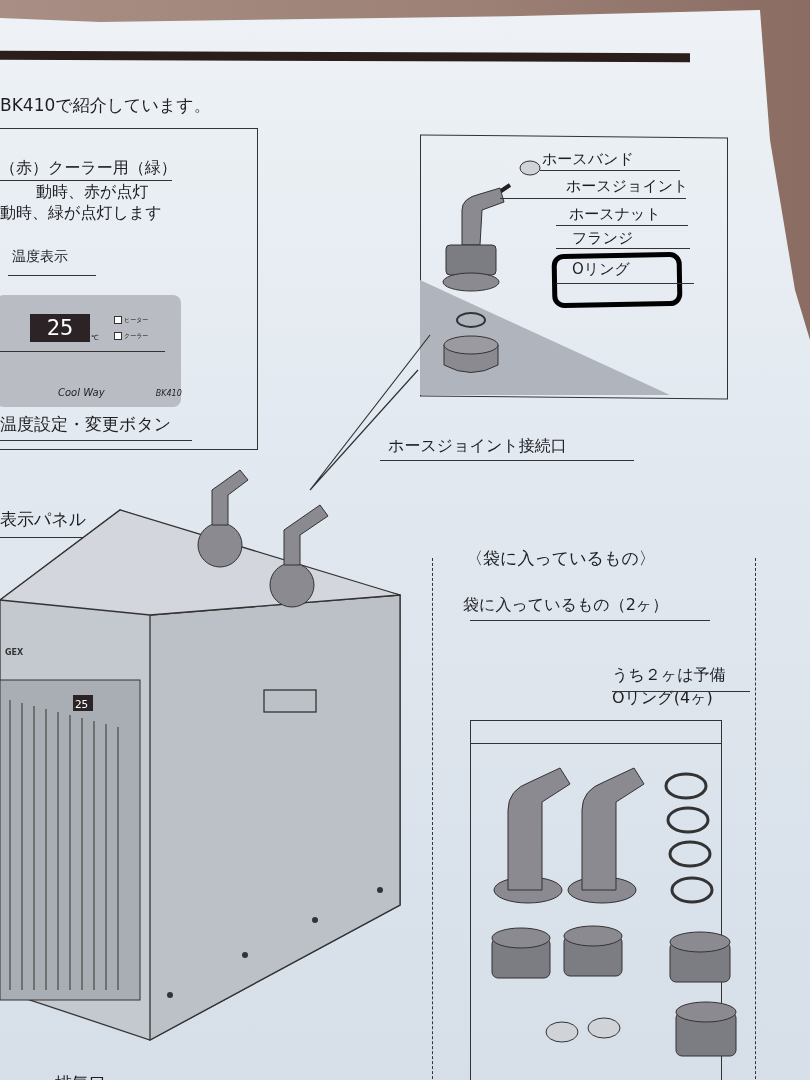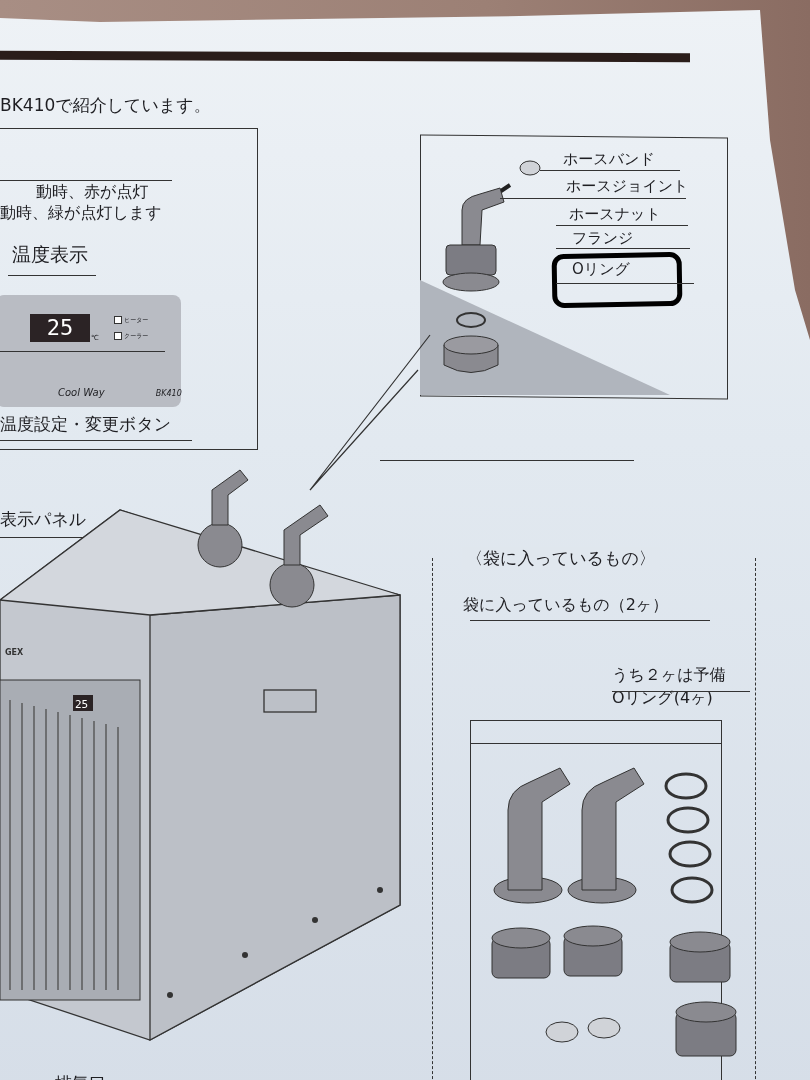--- a/index.html
+++ b/index.html
@@ -17,24 +17,25 @@
 </head>
 <body>
 
 <div class="table-bg"></div>
 <div class="paper">
   <div class="rule"></div>
 
   <div class="t" style="left:0;top:84px;font-size:17px;">BK410で紹介しています。</div>
 
   <div class="box" style="left:-2px;top:118px;width:258px;height:320px;"></div>
+  <div class="t" style="left:0;top:148px;font-size:16px;">（赤）クーラー用（緑）</div>
   <div class="t" style="left:0;top:172px;font-size:16px;margin-left:36px;">動時、赤が点灯</div>
   <div class="t" style="left:0;top:193px;font-size:16px;">動時、緑が点灯します</div>
   <div class="line" style="left:0;top:170px;width:172px;"></div>
-  <div class="t" style="left:12px;top:232px;font-size:19px;">温度表示</div>
+  <div class="t" style="left:12px;top:238px;font-size:14px;">温度表示</div>
   <div class="line" style="left:8px;top:265px;width:88px;"></div>
 
   <div style="position:absolute;left:-4px;top:285px;width:185px;height:112px;background:#b9bcc3;border-radius:8px;"></div>
   <div style="position:absolute;left:30px;top:304px;width:60px;height:28px;background:#2b2325;color:#fff;font-family:'DejaVu Sans Mono',monospace;font-size:22px;text-align:center;line-height:28px;">
     <span>25</span>
   </div>
   <div class="t" style="left:91px;top:324px;font-size:7px;">℃</div>
   <div style="position:absolute;left:114px;top:306px;width:6px;height:6px;background:#fff;border:1px solid #333;"></div>
   <div class="t" style="left:124px;top:306px;font-size:6px;">ヒーター</div>
   <div style="position:absolute;left:114px;top:322px;width:6px;height:6px;background:#fff;border:1px solid #333;"></div>
@@ -51,36 +52,37 @@
   <svg style="left:440px;top:140px;" width="80" height="240">
     <ellipse cx="90" cy="18" rx="10" ry="7" fill="#d0d3d8" stroke="#333"></ellipse>
     <path d="M55,45 L70,35" stroke="#222" stroke-width="4"></path>
     <path d="M22,95 L22,60 Q22,48 40,44 L60,38 L64,52 L42,60 L40,95 Z" fill="#8a8a90" stroke="#333"></path>
     <rect x="6" y="95" width="50" height="30" rx="4" fill="#7c7c83" stroke="#333"></rect>
     <ellipse cx="31" cy="132" rx="28" ry="9" fill="#8a8a90" stroke="#333"></ellipse>
     <ellipse cx="31" cy="170" rx="14" ry="7" fill="none" stroke="#333" stroke-width="2"></ellipse>
     <path d="M4,195 L4,215 Q31,230 58,215 L58,195 Z" fill="#8a8a90" stroke="#333"></path>
     <ellipse cx="31" cy="195" rx="27" ry="9" fill="#9a9aa0" stroke="#333"></ellipse>
   </svg>
-  <div class="t" style="left:563px;top:140px;font-size:15px;">ホースバンド</div>
+  <div class="t" style="left:542px;top:140px;font-size:15px;">ホースバンド</div>
   <div class="line" style="left:540px;top:160px;width:140px;"></div>
   <div class="t" style="left:566px;top:167px;font-size:15px;">ホースジョイント</div>
   <div class="line" style="left:500px;top:188px;width:186px;"></div>
   <div class="t" style="left:569px;top:195px;font-size:15px;">ホースナット</div>
   <div class="line" style="left:556px;top:215px;width:132px;"></div>
   <div class="t" style="left:572px;top:219px;font-size:15px;">フランジ</div>
   <div class="line" style="left:556px;top:238px;width:134px;"></div>
   <div style="position:absolute;left:552px;top:243px;width:120px;height:44px;border:5px solid #000;border-radius:12px;transform:rotate(-1deg);"></div>
   <div class="t" style="left:572px;top:250px;font-size:15px;">Oリング</div>
   <div class="line" style="left:556px;top:273px;width:138px;"></div>
 
   <svg style="left:300px;top:320px;" width="150" height="170">
     <polyline points="130,5 10,160 118,40" fill="none" stroke="#333" stroke-width="1.2"></polyline>
   </svg>
 
+  <div class="t" style="left:388px;top:426px;font-size:16px;">ホースジョイント接続口</div>
   <div class="line" style="left:380px;top:450px;width:254px;"></div>
 
   <div class="t" style="left:0;top:498px;font-size:17px;">表示パネル</div>
   <div class="line" style="left:0;top:527px;width:118px;"></div>
 
   <svg style="left:0;top:440px;" width="410" height="600">
     <polygon points="0,150 120,60 300,120 400,145 400,455 150,590 0,540" fill="#c4c8cf" stroke="#333" stroke-width="1.3"></polygon>
     <polygon points="150,165 400,145 400,455 150,590" fill="#bcc0c7" stroke="#333" stroke-width="1.3"></polygon>
     <polygon points="0,150 120,60 400,145 150,165" fill="#d3d7dd" stroke="#333" stroke-width="1.3"></polygon>
     <rect x="0" y="230" width="140" height="320" fill="#a9adb4" stroke="#333"></rect>

